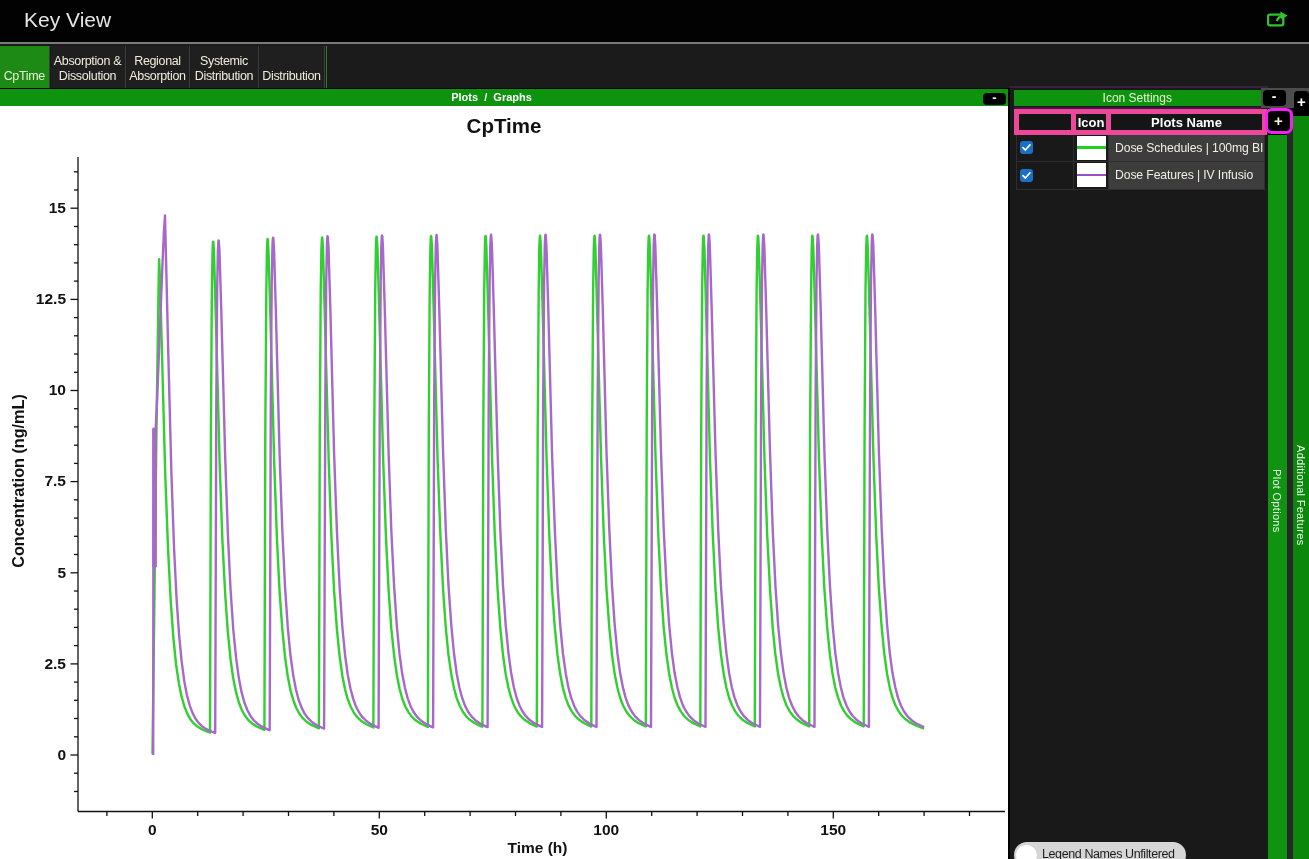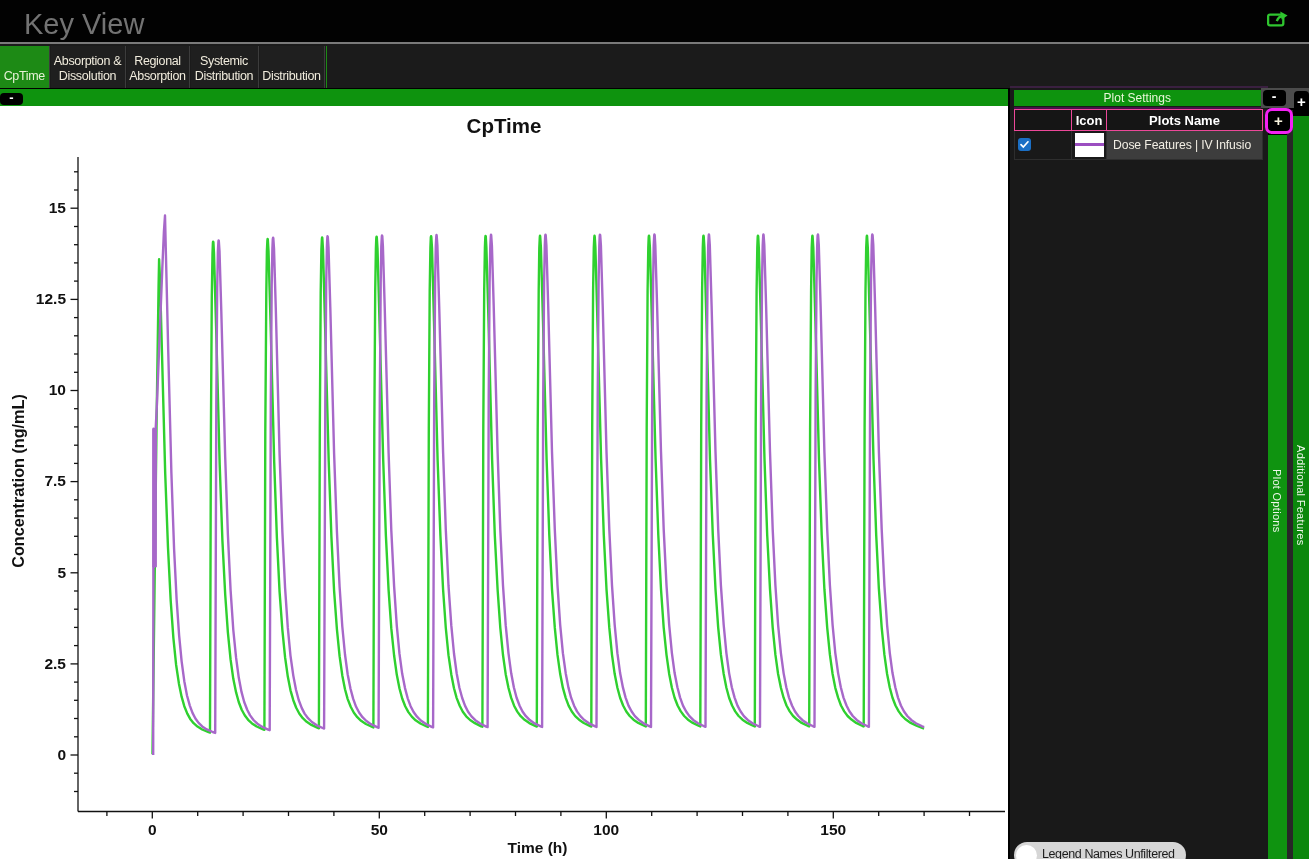--- a/index.html
+++ b/index.html
@@ -1,29 +1,29 @@
 <!DOCTYPE html>
 <html><head><meta charset="utf-8"><style>
 *{margin:0;padding:0;box-sizing:border-box}
 html,body{width:1309px;height:859px;background:#000;overflow:hidden;font-family:"Liberation Sans",sans-serif}
 .titlebar{position:absolute;left:0;top:0;width:1309px;height:42px;background:#020202}
-.titlebar .t{position:absolute;left:24px;top:8px;font-size:29px;color:#737373}
+.titlebar .t{position:absolute;left:24px;top:8px;font-size:21px;color:#e5e5e5}
 .tabbar{position:absolute;left:0;top:42px;width:1309px;height:46px;background:#1b1b1b;border-top:2px solid #7a7a7a}
 .tab{position:absolute;top:2px;bottom:0;background:#1f1f1f;border-right:1px solid #3c3c3c;color:#f1ecdd;font-size:12.5px;letter-spacing:-0.35px;text-align:center;display:flex;flex-direction:column;justify-content:flex-end;padding-bottom:4px;line-height:15px;white-space:nowrap;overflow:visible}
 .tab.sel{background:#1d8a15;color:#e6f2d6}
 .greenhdr{background:#0e930e;color:#fff;font-size:11px;font-weight:bold;display:flex;align-items:center}
 .minusbtn{background:#000;color:#fff;border-radius:4px;text-align:center;font-weight:bold}
 .plotpanel{position:absolute;left:0;top:89px;width:1008px;height:770px}
 .plotpanel .hdr{position:absolute;left:0;top:0;width:1008px;height:16.5px}
 .plotwhite{position:absolute;left:0;top:16.5px;width:1008px;height:753.5px;background:#fff}
 .rpanel{position:absolute;left:1010px;top:86px;width:258px;height:773px;background:#191919}
 .rphdr{position:absolute;left:3.5px;top:4px;width:247.5px;height:15.5px}
 .rminus{position:absolute;left:252.5px;top:4px;width:23px;height:16px;background:#000;color:#fff;border-radius:4px;font-size:14px;line-height:13px;text-align:center;font-weight:bold;z-index:5}
 table.pt{position:absolute;left:4px;top:23px;width:248px;border-collapse:collapse;table-layout:fixed;font-size:13px;color:#f5f0e6}
-table.pt th{background:#151515;border:1px solid #ec4899;font-size:13px;color:#fff;height:21px;font-weight:bold}
+table.pt th{background:#151515;border:5px solid #ec4899;font-size:13px;color:#fff;height:21px;font-weight:bold}
 table.pt td{border:1px solid #2e2e2e;height:28.5px}
 td.namec{background:#3d3d3d;color:#f2eee4;padding-left:6px;font-size:12.2px;letter-spacing:-0.1px;white-space:nowrap;overflow:hidden}
 .iconbox{width:29px;height:24px;background:#fff;margin:0 auto;position:relative}
 .iconbox .ln{position:absolute;left:0;right:0;top:10.5px;height:2.6px}
 .cb{width:13px;height:13px;background:#1b6fc5;border-radius:3px;margin-left:3px;position:relative}
 .cb svg{position:absolute;left:1px;top:1px}
 .strip{position:absolute;background:#0f9310}
 .vtext{writing-mode:vertical-rl;color:#eef6ea;font-size:11px;letter-spacing:0.3px;position:absolute;left:50%;transform:translateX(-50%)}
 .pill{position:absolute;left:4px;top:756px;width:172px;height:26px;background:#d6d6d6;border-radius:14px;color:#1c1c1c;font-size:12.5px;letter-spacing:-0.4px;line-height:25px;padding-left:28px;white-space:nowrap;overflow:hidden}
 .pill .knob{position:absolute;left:2px;top:2.5px;width:21px;height:21px;border-radius:50%;background:#fff}
@@ -41,20 +41,21 @@
 <div class="tabbar">
 <div class="tab sel" style="left:0;width:49.5px">CpTime</div>
 <div class="tab" style="left:50.5px;width:75px">Absorption &amp;<br>Dissolution</div>
 <div class="tab" style="left:126.5px;width:63px">Regional<br>Absorption</div>
 <div class="tab" style="left:190.5px;width:68px">Systemic<br>Distribution</div>
 <div class="tab" style="left:259.5px;width:65px">Distribution</div>
 <div style="position:absolute;left:325.5px;top:2px;bottom:0;width:1px;background:#1d8a15"></div>
 </div>
 <div class="plotpanel">
 <div class="hdr greenhdr">
+      <span style="flex:1;text-align:center">Plots&nbsp;&nbsp;/&nbsp;&nbsp;Graphs</span>
 <div class="minusbtn" style="width:23px;height:12px;font-size:13px;line-height:10px;margin-right:2px;margin-top:4px">-</div>
     </div>
 <div class="plotwhite">
 <svg width="1008" height="753" viewBox="0 0 1008 753">
 <text x="504" y="27" text-anchor="middle" font-size="20.5" font-weight="bold" fill="#111">CpTime</text>
 <g stroke="#111" stroke-width="1.3">
 <line x1="78" y1="51" x2="78" y2="705.5"></line>
 <line x1="78" y1="705.5" x2="1005" y2="705.5"></line>
 <line x1="70.5" y1="649.0" x2="78" y2="649.0"></line>
           <line x1="70.5" y1="557.9" x2="78" y2="557.9"></line>
@@ -129,21 +130,21 @@
 </g>
 <path d="M152.5 648.3 L156.6 313.7 L158.6 178.8 L159.1 153.3 L160.0 173.2 L165.2 367.3 L168.0 441.6 L170.7 494.7 L173.4 532.2 L176.1 558.7 L178.9 577.4 L181.6 590.7 L184.3 600.2 L187.3 607.6 L190.2 612.9 L193.6 617.2 L197.5 620.6 L202.2 623.5 L208.6 626.2 L210.0 626.6 L210.9 327.9 L211.8 190.3 L212.5 147.6 L212.9 137.0 L213.1 135.6 L213.4 136.2 L214.0 147.4 L216.1 220.7 L219.7 358.7 L222.4 434.4 L225.2 488.5 L227.9 526.7 L230.6 553.7 L233.3 572.8 L236.1 586.4 L238.8 596.2 L241.7 603.8 L244.7 609.3 L248.1 613.8 L252.0 617.4 L256.7 620.5 L263.1 623.3 L264.4 623.8 L265.3 325.2 L266.3 187.5 L266.9 144.8 L267.4 134.3 L267.6 132.9 L267.8 133.5 L268.5 144.7 L270.6 218.1 L274.2 356.2 L276.9 432.0 L279.6 486.1 L282.4 524.4 L285.1 551.4 L287.8 570.6 L290.5 584.3 L293.3 594.2 L296.2 601.8 L299.4 607.7 L302.8 612.2 L306.7 615.8 L311.4 618.9 L317.8 621.9 L318.9 622.3 L319.8 323.7 L320.7 186.0 L321.4 143.3 L321.9 132.8 L322.1 131.4 L322.3 132.0 L323.0 143.3 L325.0 216.6 L328.7 354.8 L331.4 430.6 L334.1 484.8 L336.9 523.1 L339.6 550.2 L342.3 569.4 L345.0 583.2 L347.7 593.1 L350.7 600.8 L353.9 606.7 L357.3 611.2 L361.1 614.8 L365.9 618.0 L372.3 621.0 L373.4 621.5 L374.3 322.8 L375.2 185.2 L375.9 142.5 L376.3 132.0 L376.6 130.6 L376.8 131.2 L377.5 142.5 L379.5 215.8 L383.2 354.1 L385.9 429.9 L388.6 484.1 L391.3 522.4 L394.1 549.5 L396.8 568.8 L399.5 582.5 L402.2 592.5 L405.2 600.2 L408.4 606.1 L411.8 610.6 L415.6 614.3 L420.4 617.5 L426.7 620.5 L427.9 621.0 L428.8 322.4 L429.7 184.7 L430.4 142.1 L430.8 131.5 L431.1 130.1 L431.3 130.8 L432.0 142.0 L434.0 215.4 L437.6 353.7 L440.4 429.5 L443.1 483.7 L445.8 522.0 L448.5 549.2 L451.3 568.4 L454.0 582.2 L456.7 592.1 L459.7 599.8 L462.8 605.8 L466.2 610.3 L470.1 614.0 L474.9 617.2 L481.2 620.3 L482.4 620.7 L483.3 322.1 L484.2 184.5 L484.9 141.8 L485.3 131.3 L485.5 129.9 L485.8 130.5 L486.4 141.8 L488.5 215.2 L492.1 353.4 L494.8 429.3 L497.6 483.5 L500.3 521.8 L503.0 549.0 L505.7 568.2 L508.5 582.0 L511.2 591.9 L514.1 599.7 L517.3 605.6 L520.7 610.2 L524.6 613.8 L529.3 617.1 L535.7 620.2 L536.8 620.6 L537.7 322.0 L538.7 184.3 L539.3 141.7 L539.8 131.2 L540.0 129.7 L540.2 130.4 L540.9 141.6 L543.0 215.1 L546.6 353.3 L549.3 429.1 L552.0 483.4 L554.8 521.7 L557.5 548.9 L560.2 568.1 L562.9 581.9 L565.7 591.8 L568.6 599.6 L571.8 605.5 L575.2 610.1 L579.1 613.7 L583.8 617.0 L590.2 620.1 L591.3 620.5 L592.2 321.9 L593.1 184.3 L593.8 141.6 L594.3 131.1 L594.5 129.7 L594.7 130.3 L595.4 141.6 L597.4 215.0 L601.1 353.2 L603.8 429.1 L606.5 483.3 L609.3 521.7 L612.0 548.8 L614.7 568.1 L617.4 581.8 L620.1 591.8 L623.1 599.5 L626.3 605.5 L629.7 610.0 L633.5 613.7 L638.3 616.9 L644.7 620.0 L645.8 620.5 L646.7 321.9 L647.6 184.2 L648.3 141.6 L648.7 131.0 L649.0 129.6 L649.2 130.3 L649.9 141.5 L651.9 214.9 L655.6 353.2 L658.3 429.0 L661.0 483.3 L663.7 521.6 L666.5 548.8 L669.2 568.0 L671.9 581.8 L674.6 591.7 L677.6 599.5 L680.8 605.4 L684.2 610.0 L688.0 613.7 L692.8 616.9 L699.1 620.0 L700.3 620.5 L701.2 321.8 L702.1 184.2 L702.8 141.6 L703.2 131.0 L703.5 129.6 L703.7 130.3 L704.4 141.5 L706.4 214.9 L710.0 353.2 L712.8 429.0 L715.5 483.2 L718.2 521.6 L720.9 548.7 L723.7 568.0 L726.4 581.8 L729.1 591.7 L732.1 599.5 L735.2 605.4 L738.6 610.0 L742.5 613.7 L747.3 616.9 L753.6 620.0 L754.8 620.5 L755.7 321.8 L756.6 184.2 L757.3 141.5 L757.7 131.0 L757.9 129.6 L758.2 130.2 L758.8 141.5 L760.9 214.9 L764.5 353.2 L767.2 429.0 L770.0 483.2 L772.7 521.6 L775.4 548.7 L778.1 568.0 L780.9 581.8 L783.6 591.7 L786.5 599.5 L789.7 605.4 L793.1 610.0 L797.0 613.6 L801.7 616.9 L808.1 620.0 L809.2 620.4 L810.1 321.8 L811.1 184.2 L811.7 141.5 L812.2 131.0 L812.4 129.6 L812.6 130.2 L813.3 141.5 L815.4 214.9 L819.0 353.2 L821.7 429.0 L824.4 483.2 L827.2 521.6 L829.9 548.7 L832.6 568.0 L835.3 581.8 L838.1 591.7 L841.0 599.5 L844.2 605.4 L847.6 610.0 L851.5 613.6 L856.2 616.9 L862.6 620.0 L863.7 620.4 L864.6 321.8 L865.5 184.2 L866.2 141.5 L866.7 131.0 L866.9 129.6 L867.1 130.2 L867.8 141.5 L869.8 214.9 L873.5 353.2 L876.2 429.0 L878.9 483.2 L881.7 521.6 L884.4 548.7 L887.1 568.0 L889.8 581.8 L892.5 591.7 L895.5 599.5 L898.7 605.4 L902.1 610.0 L905.9 613.6 L910.7 616.9 L917.1 620.0 L924.1 622.6" fill="none" stroke="#2fd02f" stroke-width="2.4" stroke-linejoin="round"></path>
 <line x1="154.6" y1="322.8" x2="154.6" y2="461.3" stroke="#a768c9" stroke-width="4.6"></line>
 <path d="M153.2 649.0 L153.5 322.8 L153.9 461.3 L154.4 324.6 L154.9 459.5 L155.5 326.4 L156.8 300.9 L162.3 162.4 L163.9 125.9 L165.0 109.5 L168.2 244.0 L171.4 367.2 L174.1 443.3 L176.6 493.2 L179.1 529.1 L181.6 555.1 L184.3 575.2 L187.0 589.5 L189.8 599.6 L192.5 606.9 L195.4 612.5 L198.6 616.9 L202.2 620.4 L206.8 623.4 L212.7 626.0 L215.2 626.9 L216.3 297.6 L217.2 182.2 L217.9 145.1 L218.4 135.7 L218.6 134.4 L218.8 134.9 L219.5 145.0 L221.3 205.3 L225.2 351.4 L227.9 428.7 L230.6 484.4 L233.3 524.0 L236.1 551.9 L238.8 571.8 L241.5 585.9 L244.2 596.0 L247.2 603.8 L250.1 609.4 L253.5 614.0 L257.4 617.7 L261.9 620.7 L268.1 623.6 L269.7 624.2 L270.8 294.9 L271.7 179.5 L272.4 142.5 L272.8 133.0 L273.1 131.7 L273.3 132.2 L274.0 142.4 L275.8 202.8 L279.6 348.9 L282.4 426.3 L285.1 482.1 L287.8 521.7 L290.5 549.8 L293.3 569.6 L296.0 583.8 L298.7 594.0 L301.7 601.9 L304.6 607.6 L308.0 612.2 L311.9 616.0 L316.4 619.1 L322.6 622.0 L324.1 622.6 L325.3 293.4 L326.2 178.0 L326.9 141.0 L327.3 131.6 L327.5 130.3 L327.8 130.8 L328.5 141.0 L330.3 201.4 L334.1 347.5 L336.9 425.0 L339.6 480.8 L342.3 520.5 L345.0 548.5 L347.7 568.5 L350.5 582.7 L353.2 592.9 L356.1 600.8 L359.1 606.5 L362.5 611.2 L366.4 615.0 L370.9 618.2 L377.0 621.2 L378.6 621.8 L379.8 292.6 L380.7 177.2 L381.3 140.2 L381.8 130.8 L382.0 129.5 L382.3 130.0 L382.9 140.2 L384.7 200.6 L388.6 346.8 L391.3 424.2 L394.1 480.1 L396.8 519.8 L399.5 547.9 L402.2 567.8 L405.0 582.1 L407.7 592.3 L410.6 600.2 L413.6 606.0 L417.0 610.7 L420.8 614.5 L425.6 617.8 L431.7 620.8 L433.1 621.4 L434.2 292.2 L435.1 176.8 L435.8 139.7 L436.3 130.3 L436.5 129.0 L436.7 129.6 L437.4 139.7 L439.2 200.2 L443.1 346.4 L445.8 423.8 L448.5 479.7 L451.3 519.4 L454.0 547.5 L456.7 567.5 L459.4 581.7 L462.2 592.0 L465.1 599.9 L468.1 605.7 L471.5 610.4 L475.3 614.2 L480.1 617.5 L486.2 620.6 L487.6 621.1 L488.7 291.9 L489.6 176.5 L490.3 139.5 L490.8 130.1 L491.0 128.8 L491.2 129.3 L491.9 139.5 L493.7 199.9 L497.6 346.2 L500.3 423.6 L503.0 479.5 L505.7 519.2 L508.5 547.3 L511.2 567.3 L513.9 581.5 L516.6 591.8 L519.6 599.7 L522.5 605.5 L525.9 610.2 L529.8 614.1 L534.6 617.4 L540.7 620.4 L542.1 621.0 L543.2 291.8 L544.1 176.4 L544.8 139.4 L545.2 130.0 L545.5 128.6 L545.7 129.2 L546.4 139.4 L548.2 199.8 L552.0 346.0 L554.8 423.5 L557.5 479.4 L560.2 519.1 L562.9 547.2 L565.7 567.2 L568.4 581.4 L571.1 591.7 L574.1 599.7 L577.0 605.4 L580.4 610.1 L584.3 614.0 L589.0 617.3 L595.2 620.3 L596.5 620.9 L597.7 291.7 L598.6 176.3 L599.3 139.3 L599.7 129.9 L599.9 128.6 L600.2 129.1 L600.9 139.3 L602.7 199.7 L606.5 346.0 L609.3 423.4 L612.0 479.4 L614.7 519.0 L617.4 547.2 L620.1 567.1 L622.9 581.4 L625.6 591.6 L628.5 599.6 L631.5 605.3 L634.9 610.1 L638.8 613.9 L643.5 617.3 L649.7 620.3 L651.0 620.9 L652.2 291.7 L653.1 176.3 L653.7 139.3 L654.2 129.8 L654.4 128.5 L654.7 129.1 L655.3 139.2 L657.1 199.7 L661.0 345.9 L663.7 423.4 L666.5 479.3 L669.2 519.0 L671.9 547.1 L674.6 567.1 L677.4 581.3 L680.1 591.6 L683.0 599.6 L686.0 605.3 L689.4 610.1 L693.2 613.9 L698.0 617.2 L704.1 620.3 L705.5 620.8 L706.6 291.6 L707.5 176.3 L708.2 139.2 L708.7 129.8 L708.9 128.5 L709.1 129.0 L709.8 139.2 L711.6 199.7 L715.5 345.9 L718.2 423.4 L720.9 479.3 L723.7 519.0 L726.4 547.1 L729.1 567.1 L731.8 581.3 L734.6 591.6 L737.5 599.6 L740.5 605.3 L743.9 610.1 L747.7 613.9 L752.5 617.2 L758.6 620.3 L760.0 620.8 L761.1 291.6 L762.0 176.3 L762.7 139.2 L763.2 129.8 L763.4 128.5 L763.6 129.0 L764.3 139.2 L766.1 199.6 L770.0 345.9 L772.7 423.4 L775.4 479.3 L778.1 519.0 L780.9 547.1 L783.6 567.1 L786.3 581.3 L789.0 591.6 L792.0 599.5 L794.9 605.3 L798.3 610.0 L802.2 613.9 L807.0 617.2 L813.1 620.3 L814.5 620.8 L815.6 291.6 L816.5 176.2 L817.2 139.2 L817.6 129.8 L817.9 128.5 L818.1 129.0 L818.8 139.2 L820.6 199.6 L824.4 345.9 L827.2 423.4 L829.9 479.3 L832.6 519.0 L835.3 547.1 L838.1 567.1 L840.8 581.3 L843.5 591.6 L846.5 599.5 L849.4 605.3 L852.8 610.0 L856.7 613.9 L861.4 617.2 L867.6 620.3 L868.9 620.8 L870.1 291.6 L871.0 176.2 L871.7 139.2 L872.1 129.8 L872.3 128.5 L872.6 129.0 L873.3 139.2 L875.1 199.6 L878.9 345.9 L881.7 423.4 L884.4 479.3 L887.1 519.0 L889.8 547.1 L892.5 567.1 L895.3 581.3 L898.0 591.6 L900.9 599.5 L903.9 605.3 L907.3 610.0 L911.2 613.9 L915.9 617.2 L922.1 620.3 L924.1 621.1" fill="none" stroke="#a768c9" stroke-width="2.4" stroke-linejoin="round"></path>
 </svg>
 </div>
 </div>
 <div class="rpanel">
 <div style="position:absolute;left:0;top:0;width:258px;height:2px;background:#3a2040"></div>
 <div class="rphdr greenhdr">
-      <span style="flex:1;text-align:center;color:#e9f6d8;font-size:12px;font-weight:normal">Plot Settings</span>
+      <span style="flex:1;text-align:center;color:#e9f6d8;font-size:12px;font-weight:normal">Icon Settings</span>
     </div>
 <div class="rminus">-</div>
 <div style="position:absolute;left:3.5px;top:20.5px;width:247.5px;height:2px;background:#471347"></div>
 <table class="pt">
 <colgroup>
         <col style="width:57px">
         <col style="width:35px">
         <col style="width:156px">
       </colgroup>
 <tbody>
@@ -155,20 +156,35 @@
 <tr>
           <td>
             <div class="cb">
               <svg width="11" height="11" viewBox="0 0 11 11">
                 <path d="M2 5.7 L4.3 8 L9 2.8" fill="none" stroke="#fff" stroke-width="1.7" stroke-linecap="round"></path>
               </svg>
             </div>
           </td>
 <td>
             <div class="iconbox">
+              <div class="ln" style="background:#1fd11f"></div>
+            </div>
+          </td>
+<td class="namec">Dose Schedules | 100mg BI</td>
+        </tr>
+<tr>
+          <td>
+            <div class="cb">
+              <svg width="11" height="11" viewBox="0 0 11 11">
+                <path d="M2 5.7 L4.3 8 L9 2.8" fill="none" stroke="#fff" stroke-width="1.7" stroke-linecap="round"></path>
+              </svg>
+            </div>
+          </td>
+<td>
+            <div class="iconbox">
               <div class="ln" style="background:#9b4ec0"></div>
             </div>
           </td>
 <td class="namec">Dose Features | IV Infusio</td>
         </tr>
 </tbody>
     </table>
 <div class="pill">Legend&nbsp;Names&nbsp;Unfiltered<div class="knob"></div></div>
 </div>
 <div style="position:absolute;left:1286.5px;top:110px;width:6.5px;height:749px;background:#272727"></div>

